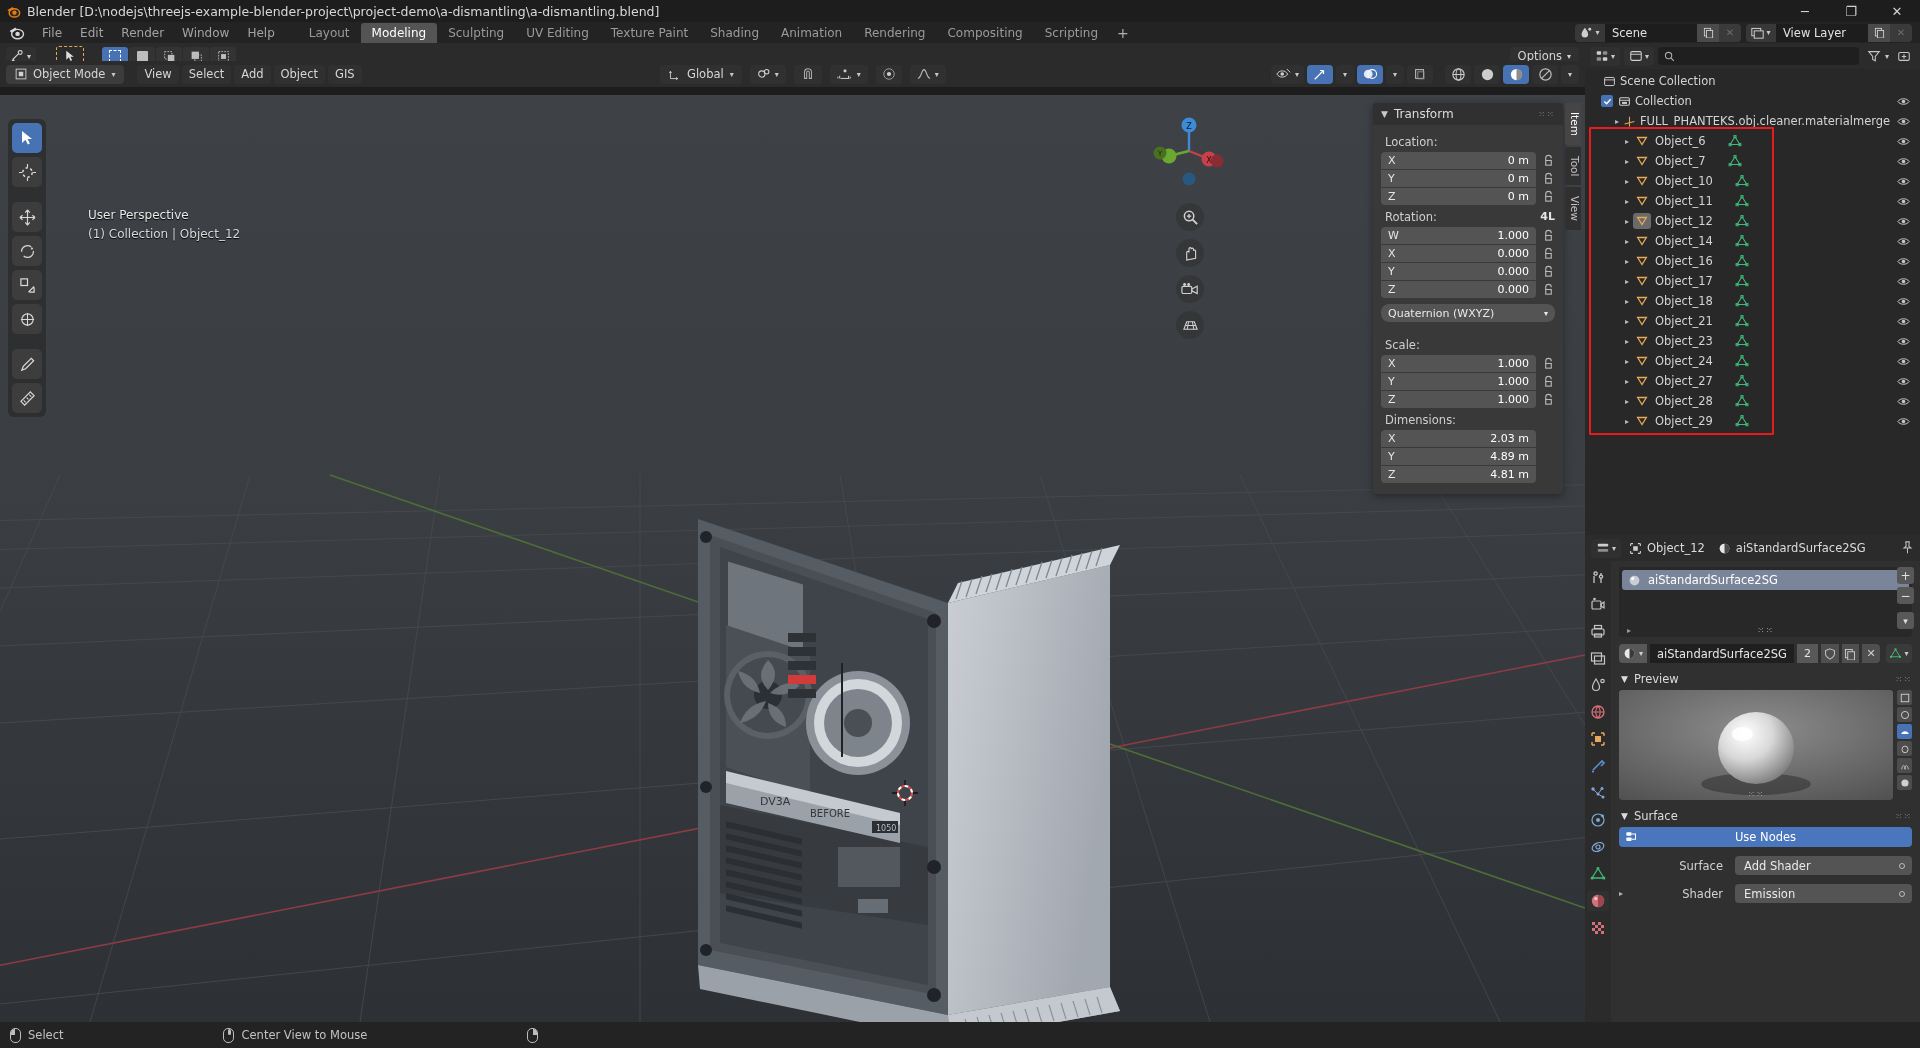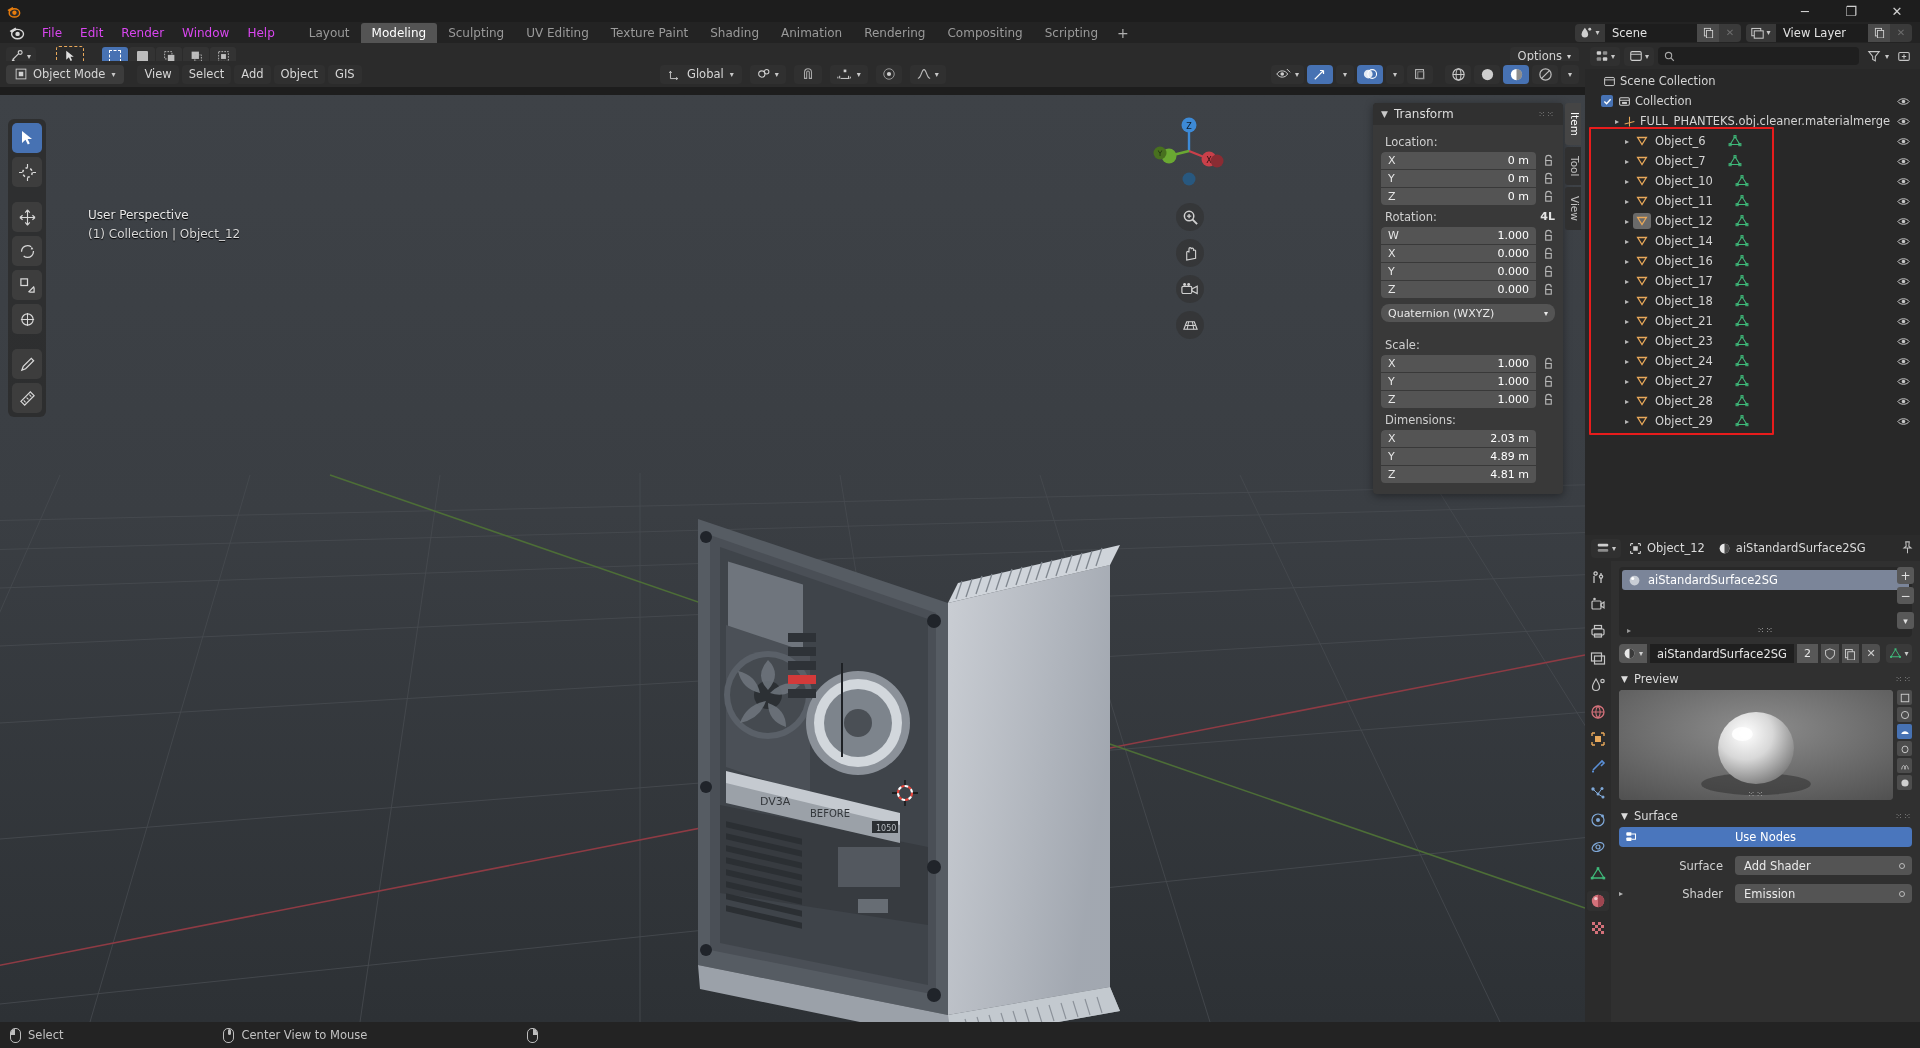--- a/index.html
+++ b/index.html
@@ -20,21 +20,21 @@
   .titlebar .blender-logo { width:15px;height:15px;margin-right:6px;flex:0 0 auto;}
   .win-btns { position:absolute; right:0; top:0; height:22px; display:flex; }
   .win-btn { width:46px; height:22px; display:flex; align-items:center; justify-content:center; color:#cfcfcf; font-size:13px;}
 
   
   .topbar {
     height:21px; background:#232323; display:flex; align-items:center;
     padding:0 4px; gap:0px; position:relative;
   }
   .topbar .logo { width:17px;height:17px; margin:0 8px 0 4px; }
-  .menu-item { padding:3px 9px; font-size:12px; color:#d946ef; border-radius:3px; cursor:default; }
+  .menu-item { padding:3px 9px; font-size:12px; color:#a3a3a3; border-radius:3px; cursor:default; }
   .wsgap{width:14px;}
   .ws-tab { padding:3px 11px; font-size:12px; color:#9a9a9a; border-radius:3px 3px 0 0; }
   .ws-tab.active { background:#545454; color:#ffffff; }
   .ws-plus { padding:2px 8px; color:#b0b0b0; font-size:14px; }
   .topbar-right { margin-left:auto; display:flex; align-items:center; gap:5px; padding-right:4px;}
   .field-group { display:flex; align-items:center; background:#282828; border-radius:4px; overflow:hidden; height:18px;}
   .fg-icon { width:30px; height:18px; background:#383838; display:flex;align-items:center;justify-content:center;gap:2px;}
   .fg-name { background:#1d1d1d; color:#e2e2e2; padding:0 10px 0 7px; height:18px; line-height:18px; font-size:11.5px; min-width:92px;}
   .fg-btn { width:22px;height:18px;background:#4a4a4a;display:flex;align-items:center;justify-content:center;color:#d0d0d0;font-size:10px;}
   .fg-btn.dim{background:#3a3a3a;color:#6e6e6e;}
@@ -170,20 +170,21 @@
 <div class="app">
 
   <div class="titlebar">
     <span class="blender-logo">
       <svg width="15" height="15" viewBox="0 0 16 16">
         <ellipse cx="9" cy="9.5" rx="5.6" ry="4.4" fill="#2a2a2a" stroke="#e87d0d" stroke-width="1.5"></ellipse>
         <circle cx="9" cy="9.3" r="2.3" fill="#e87d0d"></circle>
         <path d="M1.5 6.5 L7 3.2 L8.5 5.2 L3.4 8.2 Z" fill="#e87d0d"></path>
       </svg>
     </span>
+    <span>Blender [D:\nodejs\threejs-example-blender-project\project-demo\a-dismantling\a-dismantling.blend]</span>
     <div class="win-btns">
       <div class="win-btn">─</div>
       <div class="win-btn">❐</div>
       <div class="win-btn close">✕</div>
     </div>
   </div>
 
   <div class="topbar">
     <span class="logo">
       <svg width="17" height="17" viewBox="0 0 16 16">

